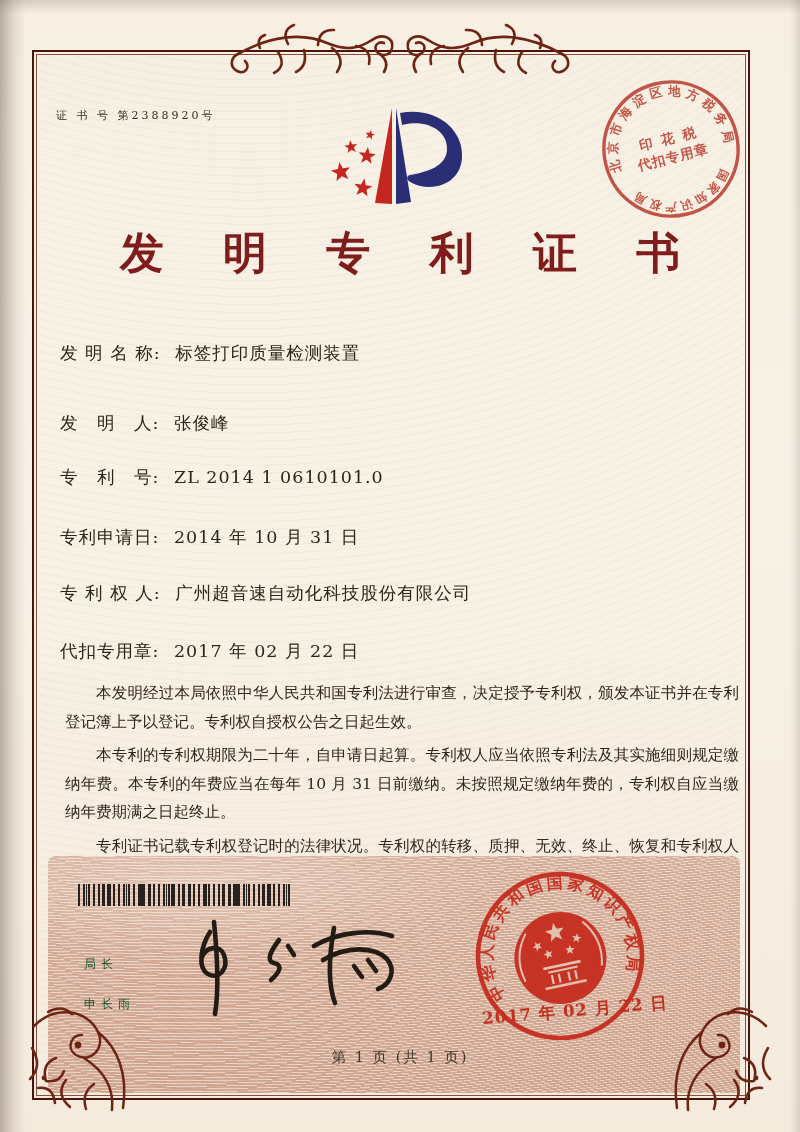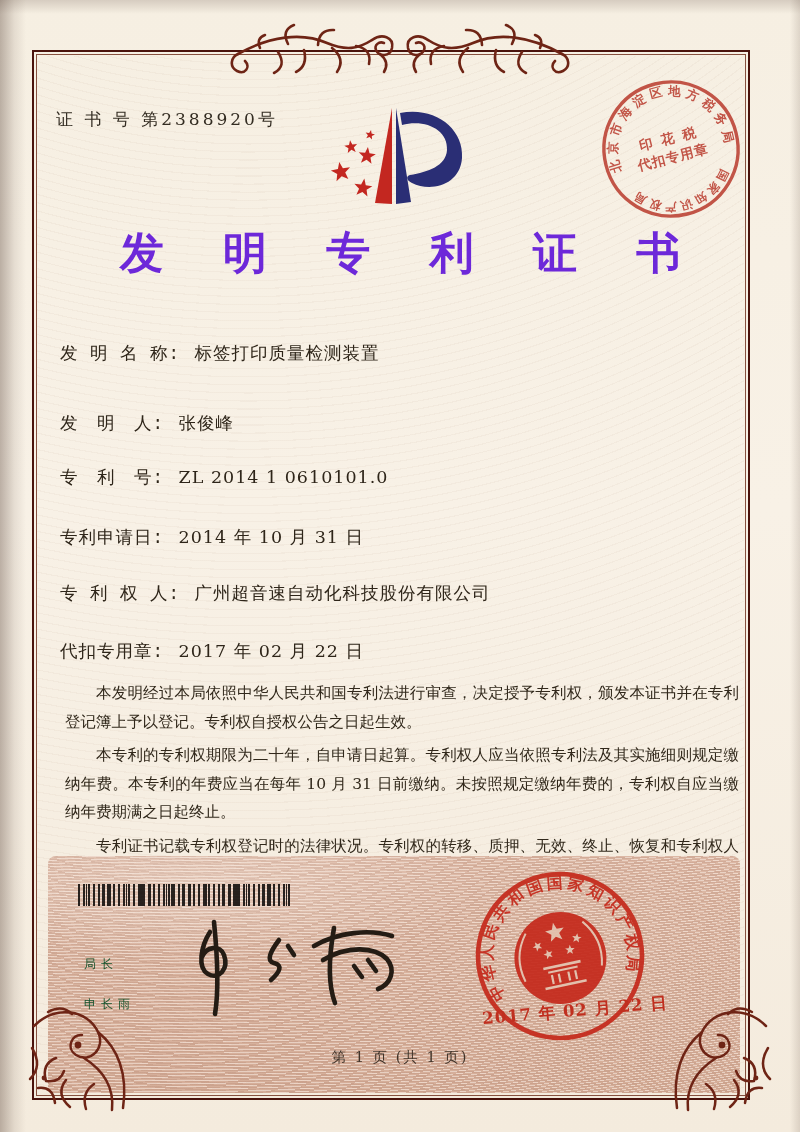--- a/index.html
+++ b/index.html
@@ -16,25 +16,25 @@
     background:linear-gradient(180deg,rgba(70,48,38,.18),transparent);}
   .edge-right{position:absolute;right:0;top:0;bottom:0;width:10px;
     background:linear-gradient(270deg,rgba(70,48,38,.14),transparent);}
   
   .frame{position:absolute;left:32px;top:50px;width:714px;height:1046px;
     border:2px solid #4a130c;}
   .frame-inner{position:absolute;inset:2px;border:1px solid #86503e;}
   
   .paper-waves{position:absolute;left:36px;top:56px;width:708px;height:1034px;opacity:.16;pointer-events:none;
     background:repeating-radial-gradient(140% 110% at 30% -80%,rgba(160,120,95,0) 0 6px,rgba(160,120,95,.35) 6px 7px);}
-  .cert-number{position:absolute;left:56px;top:108px;font-size:17px;letter-spacing:3px;color:#332c22;}
+  .cert-number{position:absolute;left:56px;top:108px;font-size:11px;letter-spacing:3px;color:#332c22;}
   .title{position:absolute;left:0;right:0;top:224px;text-align:center;
-    font-size:44px;font-weight:700;letter-spacing:22px;color:#6d28d9;text-indent:22px;}
+    font-size:44px;font-weight:700;letter-spacing:22px;color:#7f1d1d;text-indent:22px;}
   .field{position:absolute;left:60px;font-size:17.5px;letter-spacing:1px;color:#2e2519;white-space:nowrap;}
-  .field .lab{display:inline-block;font-family:Liberation Mono, monospace;}
+  .field .lab{display:inline-block;}
   .field .val{margin-left:8px;margin-top:44px;}
   .paras{position:absolute;left:60px;top:674px;width:684px;font-size:15.5px;line-height:28.5px;
     text-align:justify;color:#31281b;}
   .paras p{margin:5px;text-indent:2em;}
   
   .band{position:absolute;left:48px;top:856px;width:692px;height:237px;
     border-radius:8px 8px 4px 4px;
     background:
       radial-gradient(60% 45% at 22% 12%,rgba(255,250,244,.30),transparent 70%),
       repeating-radial-gradient(150% 125% at 20% 235%,rgba(255,243,234,0) 0 4px,rgba(255,243,234,.55) 4px 5.5px),

